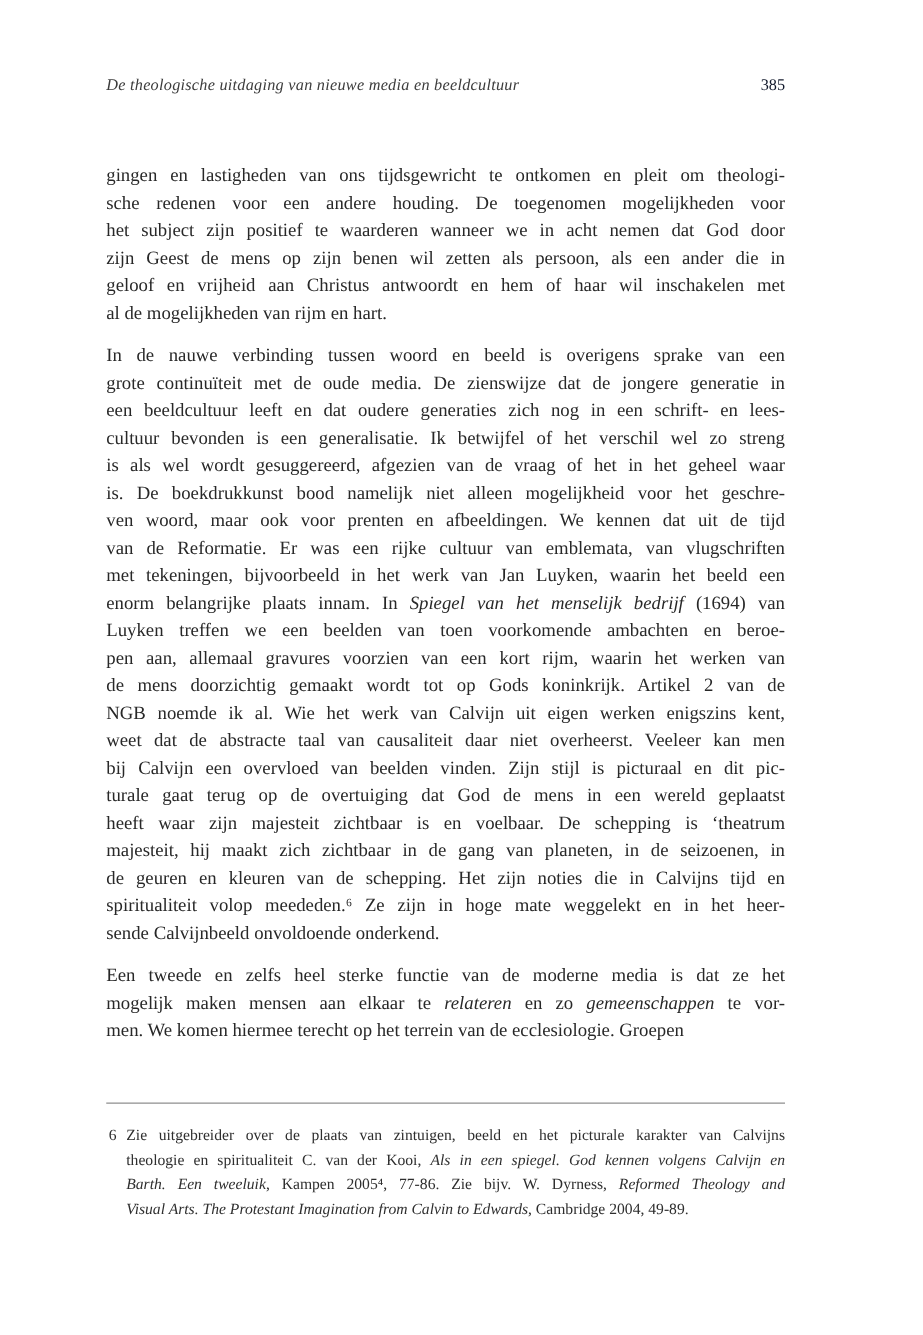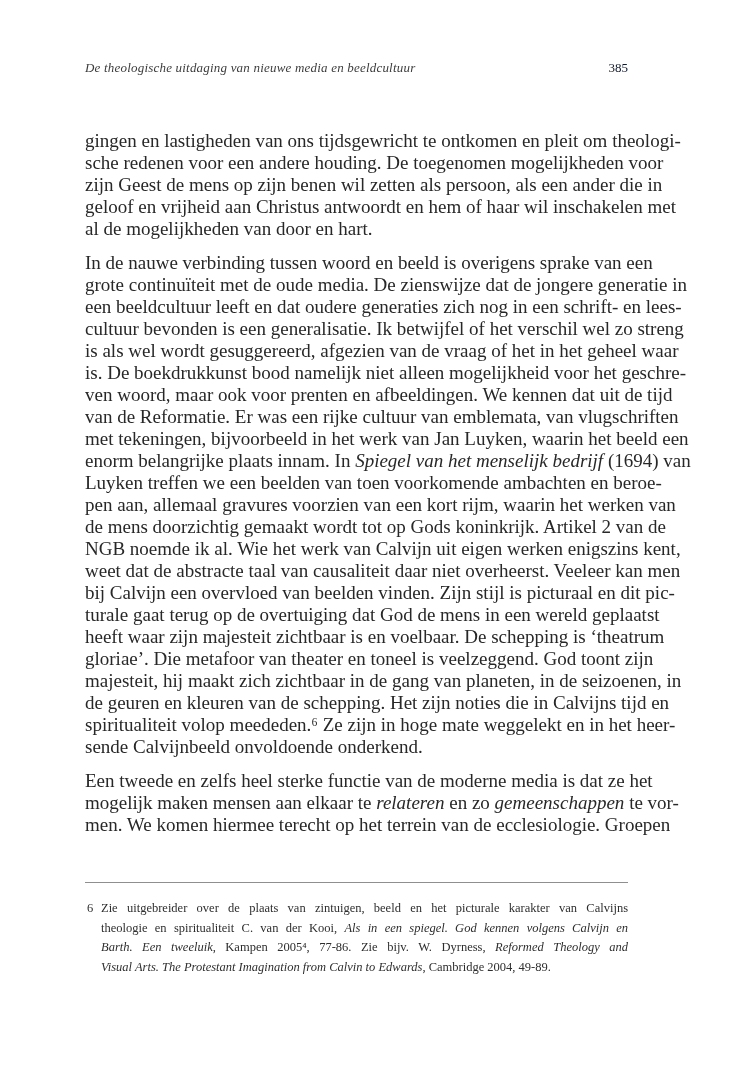--- a/index.html
+++ b/index.html
@@ -23,21 +23,21 @@
     align-items: flex-start;
     font-size: 13px;
     color: #3c3c3c;
   }
   .header-title { font-style: italic; letter-spacing: 0.2px; }
   .page-number { font-style: normal; color: #0f172a; }
 
   .text-block {
     position: absolute;
     left: 85px; top: 130px; width: 543px;
-    font-size: 19px;
+    font-size: 15px;
     color: #282828;
   }
   .paragraph.spaced { margin-top: 12px; }
   .line {
     height: 22px;
     line-height: 22px;
     text-align: justify;
     text-align-last: justify;
     white-space: nowrap;
   }
@@ -71,44 +71,44 @@
 
   <div class="running-header">
     <span class="header-title">De theologische uitdaging van nieuwe media en beeldcultuur</span>
     <span class="page-number">385</span>
   </div>
 
   <div class="text-block">
     <div class="paragraph">
         <div class="line">gingen en lastigheden van ons tijdsgewricht te ontkomen en pleit om theologi-</div>
         <div class="line">sche redenen voor een andere houding. De toegenomen mogelijkheden voor</div>
+        <div class="line">het subject zijn positief te waarderen wanneer we in acht nemen dat God door</div>
         <div class="line">zijn Geest de mens op zijn benen wil zetten als persoon, als een ander die in</div>
         <div class="line">geloof en vrijheid aan Christus antwoordt en hem of haar wil inschakelen met</div>
-        <div class="line last">al de mogelijkheden van door en hart.</div>
+        <div class="line last">al de mogelijkheden van rijm en hart.</div>
       </div>
     <div class="paragraph spaced">
         <div class="line">In de nauwe verbinding tussen woord en beeld is overigens sprake van een</div>
         <div class="line">grote continuïteit met de oude media. De zienswijze dat de jongere generatie in</div>
         <div class="line">een beeldcultuur leeft en dat oudere generaties zich nog in een schrift- en lees-</div>
         <div class="line">cultuur bevonden is een generalisatie. Ik betwijfel of het verschil wel zo streng</div>
         <div class="line">is als wel wordt gesuggereerd, afgezien van de vraag of het in het geheel waar</div>
         <div class="line">is. De boekdrukkunst bood namelijk niet alleen mogelijkheid voor het geschre-</div>
         <div class="line">ven woord, maar ook voor prenten en afbeeldingen. We kennen dat uit de tijd</div>
         <div class="line">van de Reformatie. Er was een rijke cultuur van emblemata, van vlugschriften</div>
         <div class="line">met tekeningen, bijvoorbeeld in het werk van Jan Luyken, waarin het beeld een</div>
         <div class="line">enorm belangrijke plaats innam. In <i>Spiegel van het menselijk bedrijf</i> (1694) van</div>
         <div class="line">Luyken treffen we een beelden van toen voorkomende ambachten en beroe-</div>
         <div class="line">pen aan, allemaal gravures voorzien van een kort rijm, waarin het werken van</div>
         <div class="line">de mens doorzichtig gemaakt wordt tot op Gods koninkrijk. Artikel 2 van de</div>
         <div class="line">NGB noemde ik al. Wie het werk van Calvijn uit eigen werken enigszins kent,</div>
         <div class="line">weet dat de abstracte taal van causaliteit daar niet overheerst. Veeleer kan men</div>
         <div class="line">bij Calvijn een overvloed van beelden vinden. Zijn stijl is picturaal en dit pic-</div>
         <div class="line">turale gaat terug op de overtuiging dat God de mens in een wereld geplaatst</div>
         <div class="line">heeft waar zijn majesteit zichtbaar is en voelbaar. De schepping is ‘theatrum</div>
-        <div class="line">gloriae’. Die metafoor van theater en toneel is veelzeggend. God toont zijn</div>
         <div class="line">majesteit, hij maakt zich zichtbaar in de gang van planeten, in de seizoenen, in</div>
         <div class="line">de geuren en kleuren van de schepping. Het zijn noties die in Calvijns tijd en</div>
         <div class="line">spiritualiteit volop meededen.⁶ Ze zijn in hoge mate weggelekt en in het heer-</div>
         <div class="line last">sende Calvijnbeeld onvoldoende onderkend.</div>
       </div>
     <div class="paragraph spaced">
         <div class="line">Een tweede en zelfs heel sterke functie van de moderne media is dat ze het</div>
         <div class="line">mogelijk maken mensen aan elkaar te <i>relateren</i> en zo <i>gemeenschappen</i> te vor-</div>
         <div class="line last">men. We komen hiermee terecht op het terrein van de ecclesiologie. Groepen</div>
       </div>

